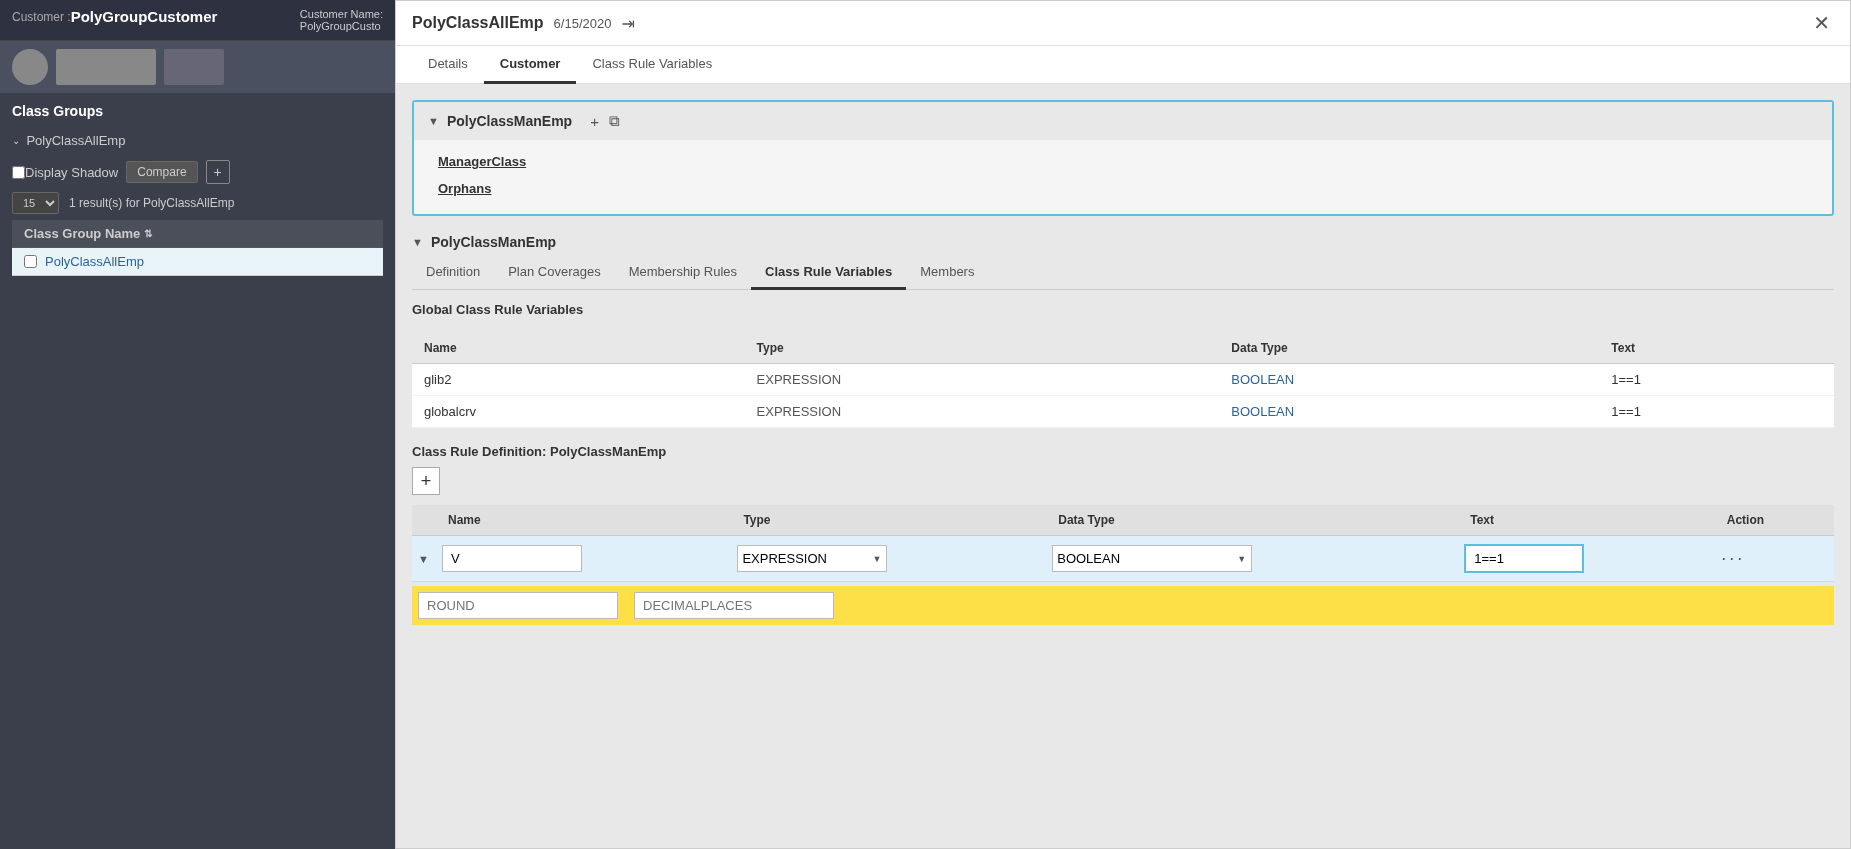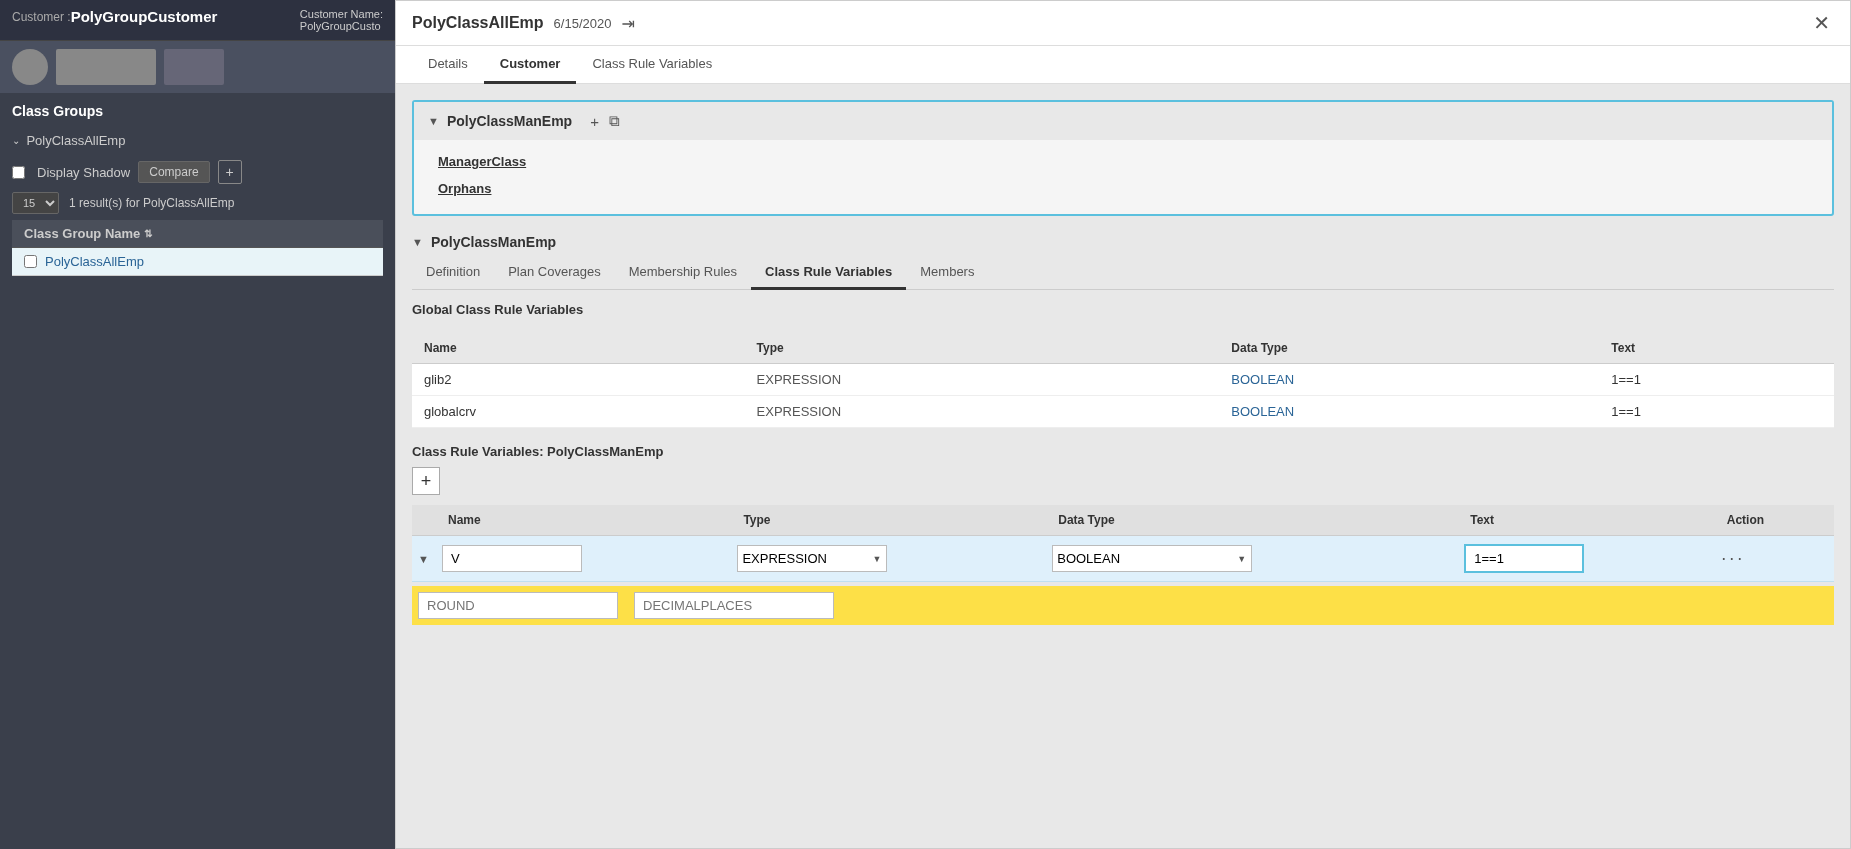--- a/index.html
+++ b/index.html
@@ -76,21 +76,21 @@
     .chevron-down { font-size: 10px; }
     .section-controls {
       display: flex;
       align-items: center;
       gap: 8px;
       margin: 8px 0;
     }
     .checkbox-label {
       display: flex;
       align-items: center;
-      gap: 12px;
+      gap: 0;
       color: #ccc;
       font-size: 12px;
     }
     .btn-compare {
       background: #555;
       color: #ccc;
       border: 1px solid #666;
       padding: 3px 10px;
       cursor: pointer;
       font-size: 12px;
@@ -583,21 +583,21 @@
             </tr>
             <tr>
               <td>globalcrv</td>
               <td class="type-val">EXPRESSION</td>
               <td class="boolean-val">BOOLEAN</td>
               <td>1==1</td>
             </tr>
           </tbody>
         </table>
 
-        <div class="crv-section-label">Class Rule Variables: PolyClassManEmp</div>
+        <div class="crv-section-label">Class Rule Definition: PolyClassManEmp</div>
         <button class="btn-add">+</button>
 
         <table class="crv-table">
           <thead>
             <tr>
               <th></th>
               <th>Name</th>
               <th>Type</th>
               <th>Data Type</th>
               <th>Text</th>

